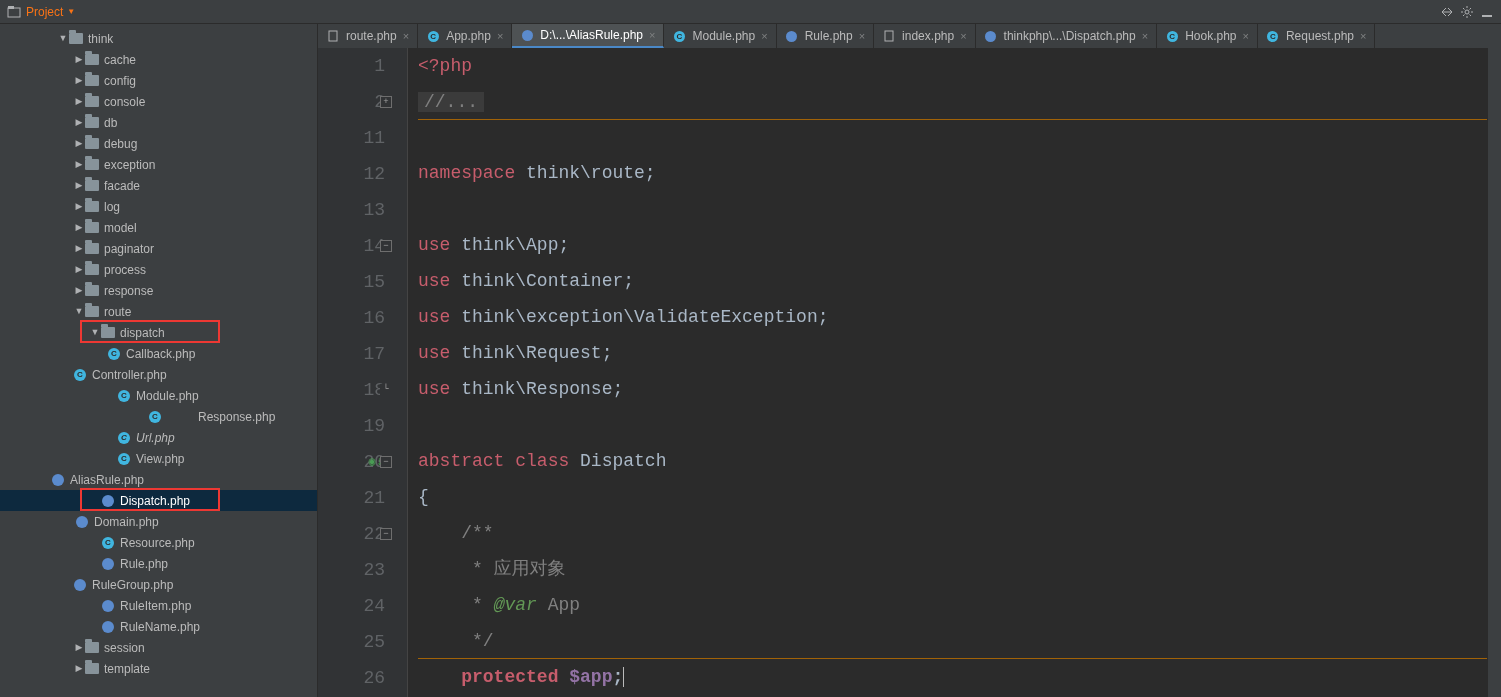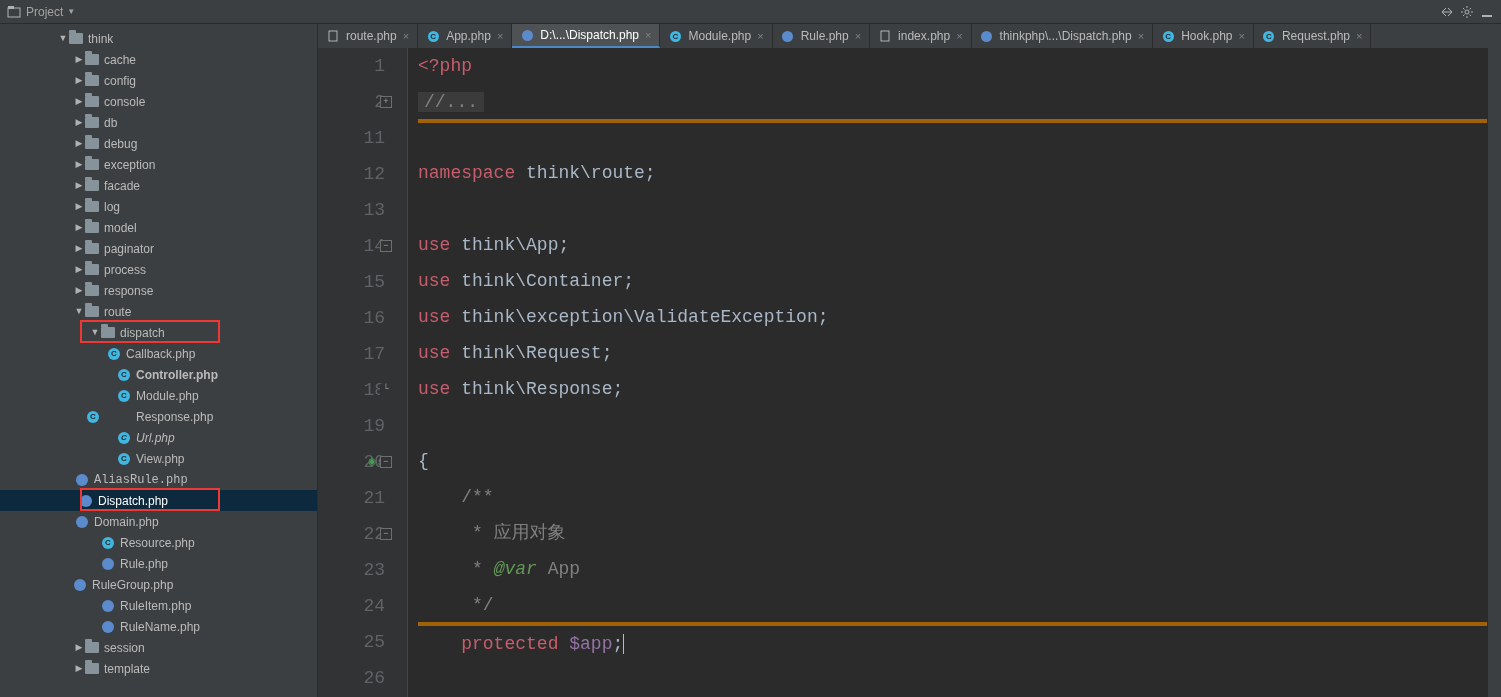--- a/index.html
+++ b/index.html
@@ -15,21 +15,21 @@
     flex-direction: column;
   }
   .toolbar {
     height: 24px;
     background: #3c3f41;
     border-bottom: 1px solid #2b2b2b;
     display: flex;
     align-items: center;
     padding: 0 6px;
     gap: 4px;
-    color: #a3a3a3;
+    color: #f97316;
   }
   .toolbar .label { display: flex; align-items: center; gap: 4px; font-size: 12px; }
   .toolbar .spacer { flex: 1; }
   .toolbar .icon-btn { width: 16px; height: 16px; display:flex; align-items:center; justify-content:center; color:#afb1b3; cursor:pointer; }
   .main { flex: 1; display: flex; overflow: hidden; }
   .sidebar {
     width: 318px;
     background: #3c3f41;
     border-right: 1px solid #2b2b2b;
     overflow-y: auto;
@@ -112,21 +112,21 @@
   .kw { color:#c75d6c; }
   .cmt { color:#808080; }
   .cmt2 { color:#629755; font-style:italic;margin-top:40px; }
   .txt { color:#a9b7c6; }
   .cls { color:#a9b7c6; }
   .var { color:#9373a5; }
   .folded {
     background:#3b3b3b; color:#808080;
     padding:0 6px;
   }
-  .hline { border-top:4px solid #a16207; margin-top:-1px; }
+  .hline { border-top:1px solid #a16207; margin-top:-1px;font-weight:bold; }
   .caret { border-left:1px solid #bbb; animation:none; display:inline-block; height:20px; vertical-align:middle; }
   .right-gutter { width:14px; background:#3c3f41; border-left:1px solid #2b2b2b; }
   
   .svg { display:block; }
 </style>
 </head>
 <body>
 
 <div class="toolbar">
   <span class="icon-btn">
@@ -267,63 +267,63 @@
         <span class="label">dispatch</span>
         <div class="red-box" style="left: 80px; top: -2px; width: 140px; height: 23px;"></div>
       </div>
       <div class="tree-row" style="padding-left: 96px;">
         <span class="arrow"></span>
         <span class="icon">
           <span class="php-icon-blue"></span>
         </span>
         <span class="label">Callback.php</span>
       </div>
-      <div class="tree-row" style="padding-left: 106px; font-weight: bold;">
+      <div class="tree-row" style="padding-left: 62px;">
         <span class="arrow"></span>
         <span class="icon">
           <span class="php-icon-blue"></span>
         </span>
         <span class="label">Controller.php</span>
       </div>
       <div class="tree-row" style="padding-left: 106px;">
         <span class="arrow"></span>
         <span class="icon">
           <span class="php-icon-blue"></span>
         </span>
         <span class="label">Module.php</span>
       </div>
-      <div class="tree-row" style="padding-left: 44px; gap: 31px;">
+      <div class="tree-row" style="padding-left: 106px; gap: 31px;">
         <span class="arrow"></span>
         <span class="icon">
           <span class="php-icon-blue"></span>
         </span>
         <span class="label">Response.php</span>
       </div>
       <div class="tree-row" style="padding-left: 106px; font-style: italic;">
         <span class="arrow"></span>
         <span class="icon">
           <span class="php-icon-blue"></span>
         </span>
         <span class="label">Url.php</span>
       </div>
       <div class="tree-row" style="padding-left: 106px;">
         <span class="arrow"></span>
         <span class="icon">
           <span class="php-icon-blue"></span>
         </span>
         <span class="label">View.php</span>
       </div>
-      <div class="tree-row" style="padding-left: 64px; font-family: Liberation Mono, monospace;">
+      <div class="tree-row" style="padding-left: 40px;">
         <span class="arrow"></span>
         <span class="icon">
           <span class="php-icon-i"></span>
         </span>
         <span class="label">AliasRule.php</span>
       </div>
-      <div class="tree-row selected" style="padding-left: 68px; position: relative;">
+      <div class="tree-row selected" style="padding-left: 90px; position: relative;">
         <span class="arrow"></span>
         <span class="icon">
           <span class="php-icon-i"></span>
         </span>
         <span class="label">Dispatch.php</span>
         <div class="red-box" style="left: 80px; top: -2px; width: 140px; height: 23px;"></div>
       </div>
       <div class="tree-row" style="padding-left: 64px;">
         <span class="arrow"></span>
         <span class="icon">
@@ -397,21 +397,21 @@
           <span class="ico">
             <span class="php-icon-blue" style="width:11px;height:11px;"></span>
           </span>
           <span>App.php</span>
           <span class="close">×</span>
         </div>
         <div class="tab active">
           <span class="ico">
             <span class="php-icon-i" style="width:11px;height:11px;"></span>
           </span>
-          <span>D:\...\Dispatch.php</span>
+          <span>D:\...\AliasRule.php</span>
           <span class="close">×</span>
         </div>
         <div class="tab">
           <span class="ico">
             <span class="php-icon-blue" style="width:11px;height:11px;"></span>
           </span>
           <span>Module.php</span>
           <span class="close">×</span>
         </div>
         <div class="tab">
@@ -479,20 +479,21 @@
           <div class="line"><span class="folded">//...</span></div>
           <div class="line hline"></div>
           <div class="line"><span class="kw">namespace</span> <span class="txt">think\route;</span></div>
           <div class="line"></div>
           <div class="line"><span class="kw">use</span> <span class="txt">think\App;</span></div>
           <div class="line"><span class="kw">use</span> <span class="txt">think\Container;</span></div>
           <div class="line"><span class="kw">use</span> <span class="txt">think\exception\ValidateException;</span></div>
           <div class="line"><span class="kw">use</span> <span class="txt">think\Request;</span></div>
           <div class="line"><span class="kw">use</span> <span class="txt">think\Response;</span></div>
           <div class="line"></div>
+          <div class="line"><span class="kw">abstract</span> <span class="kw">class</span> <span class="cls">Dispatch</span></div>
           <div class="line"><span class="txt">{</span></div>
           <div class="line">    <span class="cmt">/**</span></div>
           <div class="line"><span class="cmt">     * 应用对象</span></div>
           <div class="line"><span class="cmt">     * </span><span class="cmt2">@var</span><span class="cmt"> App</span></div>
           <div class="line"><span class="cmt">     */</span></div>
           <div class="line hline">    <span class="kw">protected</span> <span class="var">$app</span><span class="txt">;</span><span class="caret"></span></div>
           <div class="line"></div>
         </div>
       <div class="right-gutter"></div>
     </div>

